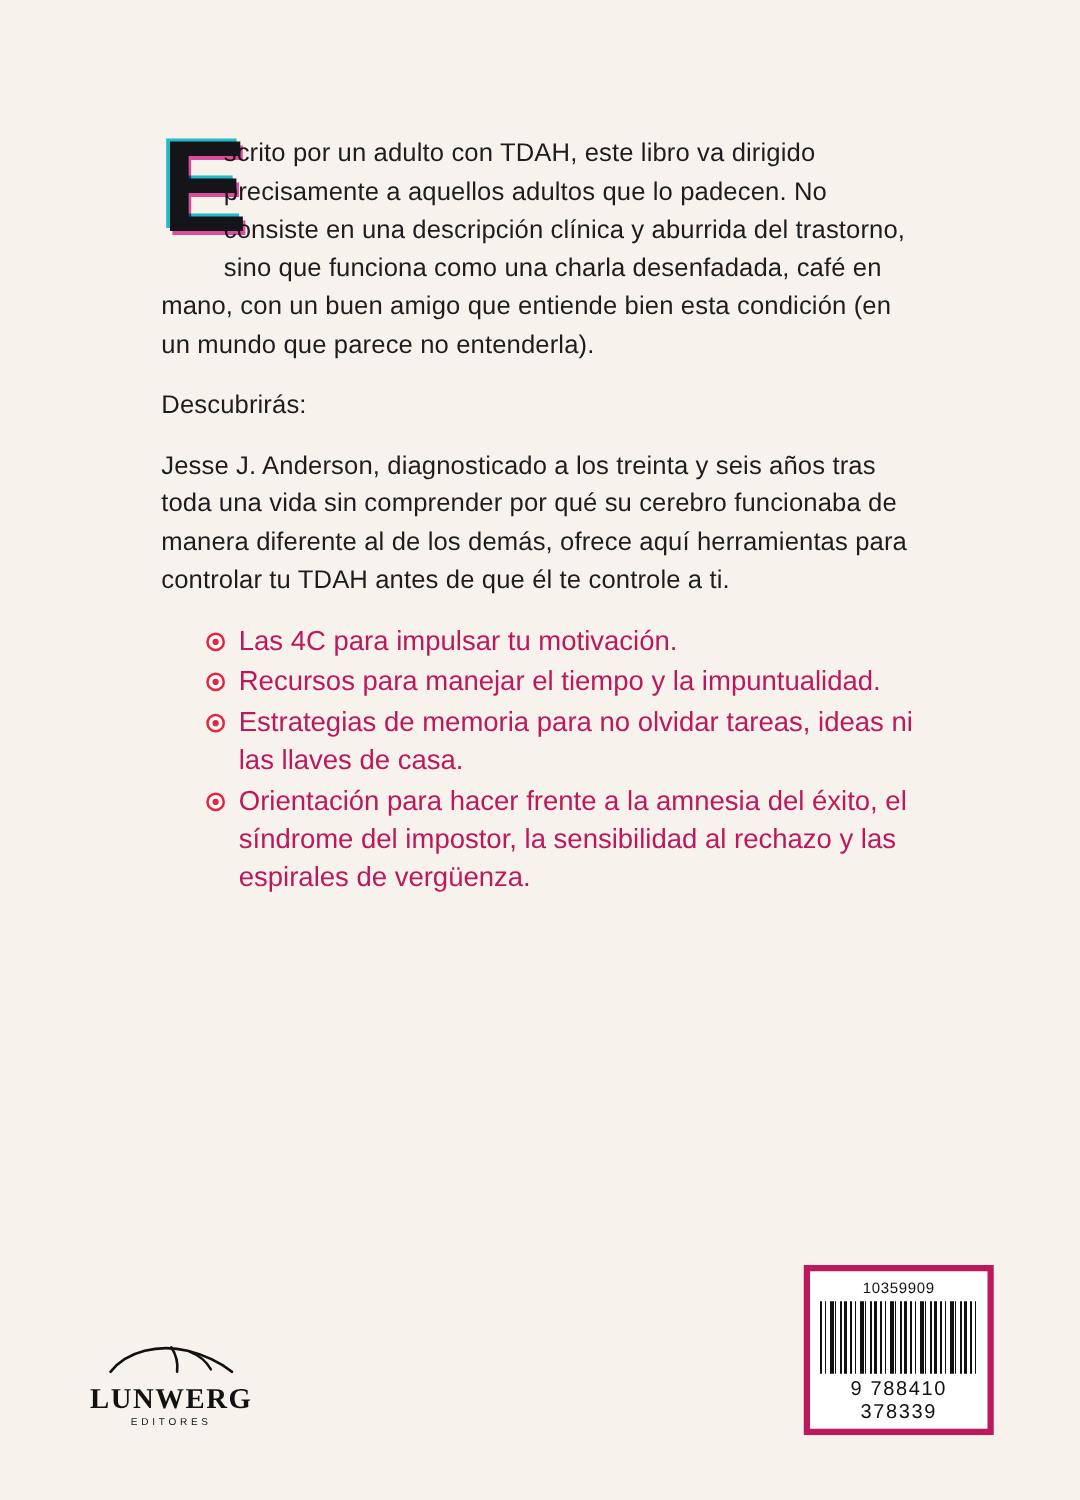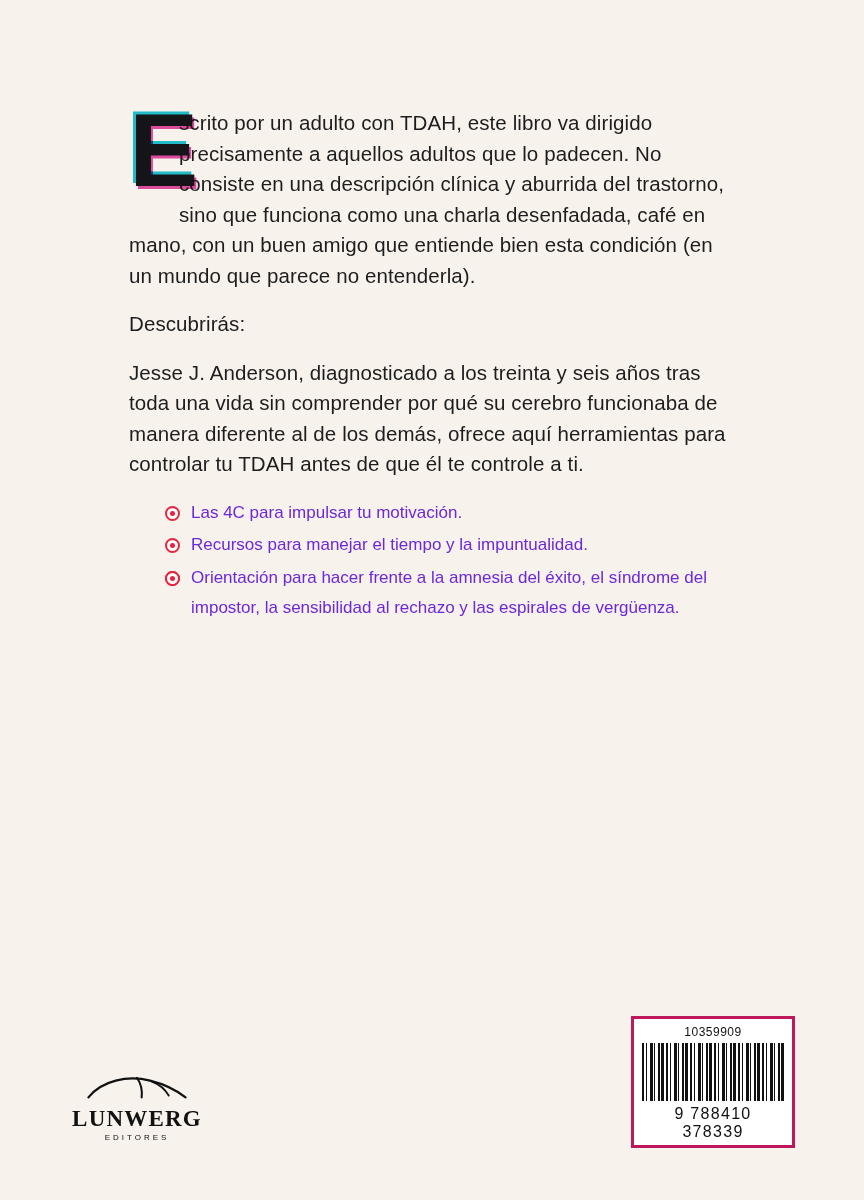--- a/index.html
+++ b/index.html
@@ -78,25 +78,25 @@
     top: -12px;
   }
 
   ul.features {
     list-style: none;
     margin: 4px 0 18px 0;
     padding: 0 0 0 36px;
   }
   ul.features li {
     position: relative;
-    font-size: 17px;
+    font-size: 22px;
     line-height: 30.5px;
     margin-bottom: 2px;
     padding-left: 26px;
-    color: #6d28d9;
+    color: #be185d;
   }
   .bullet-icon {
     position: absolute;
     left: 0;
     top: 8px;
     width: 15px;
     height: 15px;
     border-radius: 50%;
     background: #ffffff;
     border: 2.5px solid #e8243f;
@@ -146,23 +146,23 @@
     letter-spacing: 3px;
     color: #111;
     margin-top: 2px;
   }
 
   
   .barcode-box {
     position: absolute;
     right: 69px;
     bottom: 52px;
-    width: 164px;
+    width: 152px;
     background: #ffffff;
-    border: 3px solid #be185d;
+    border: 5px solid #be185d;
     padding: 6px 8px 4px 8px;
     box-sizing: border-box;
   }
   .barcode-top {
     text-align: center;
     font-family: "Liberation Sans", sans-serif;
     font-size: 12px;
     letter-spacing: 0.5px;
     color: #111;
     margin-bottom: 4px;
@@ -212,20 +212,21 @@
       <li>
         <span class="bullet-icon"></span>
         <span>Las 4C para impulsar tu motivación.</span>
       </li>
       <li>
         <span class="bullet-icon"></span>
         <span>Recursos para manejar el tiempo y la impuntualidad.</span>
       </li>
       <li>
         <span class="bullet-icon"></span>
+        <span>Estrategias de memoria para no olvidar tareas, ideas ni las llaves de casa.</span>
       </li>
       <li>
         <span class="bullet-icon"></span>
         <span>Orientación para hacer frente a la amnesia del éxito, el síndrome del impostor, la sensibilidad al rechazo y las espirales de vergüenza.</span>
       </li>
     </ul>
 
 
   </div>
 

